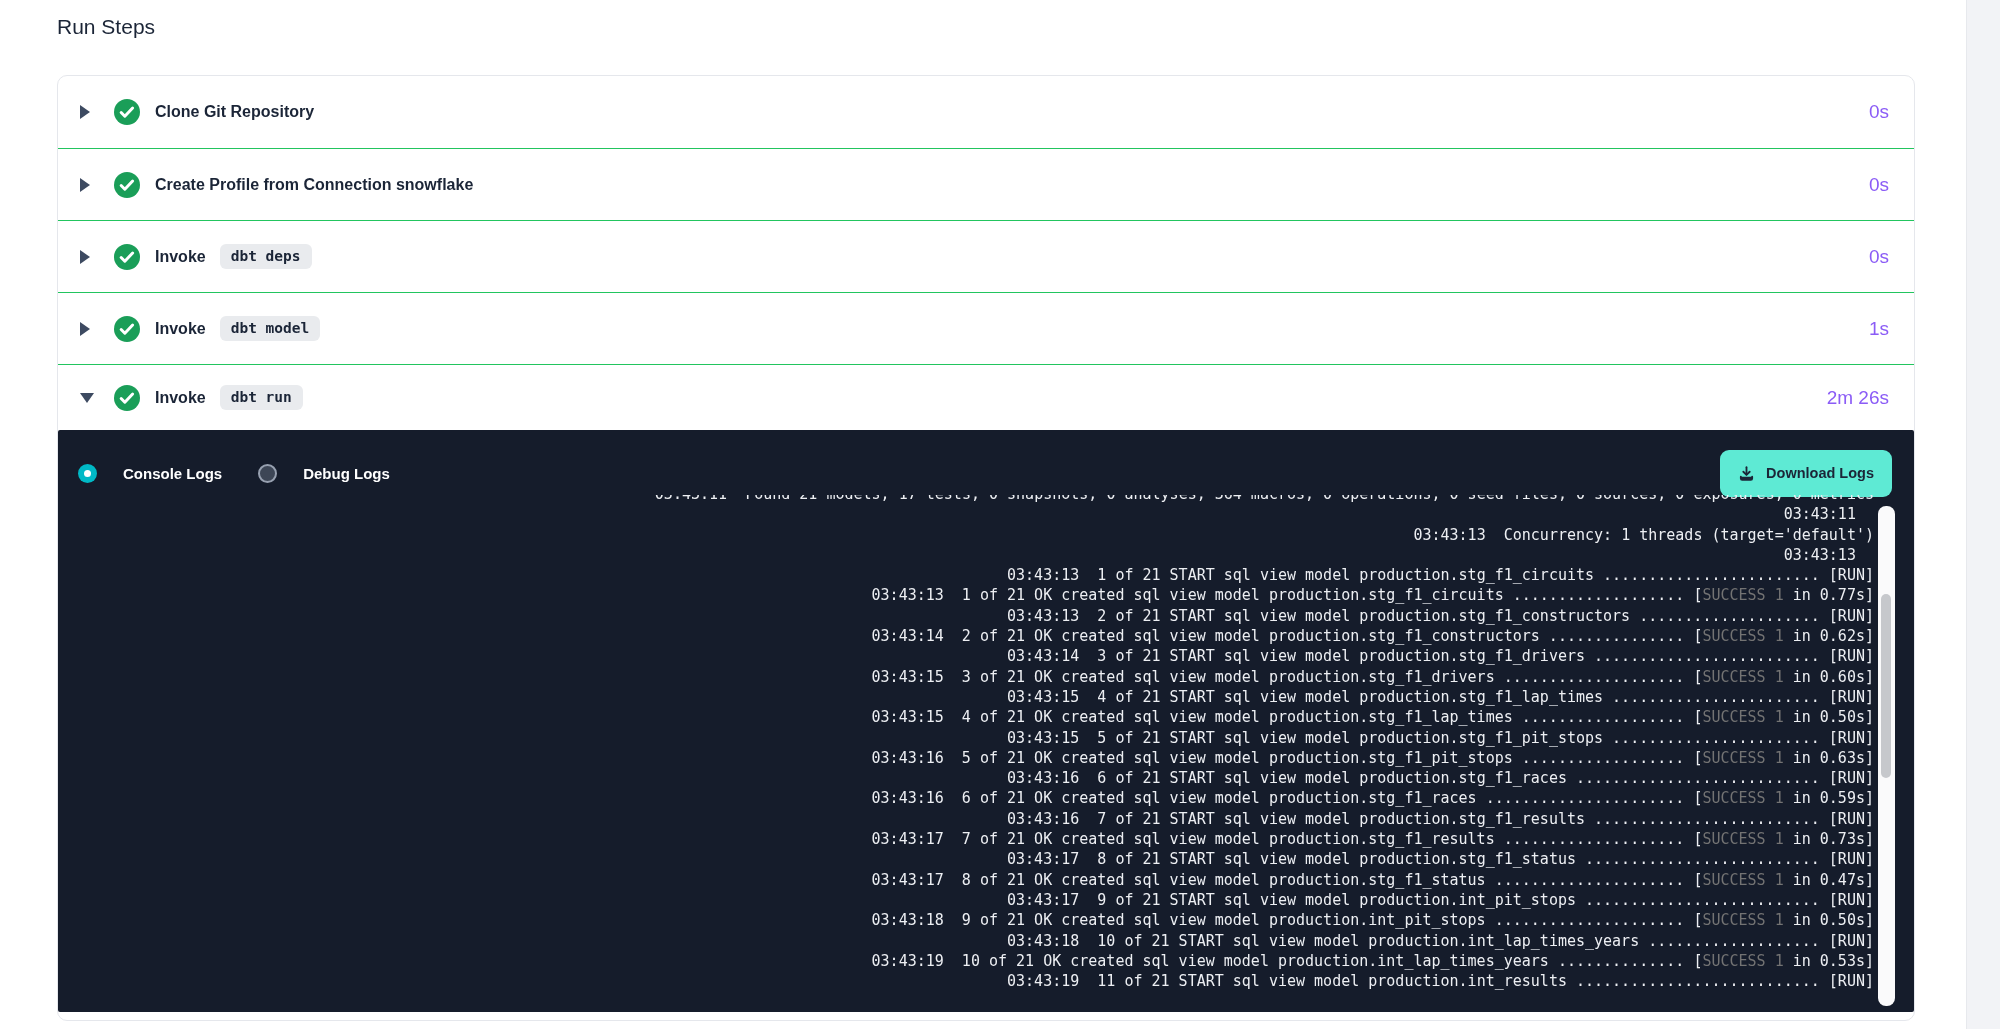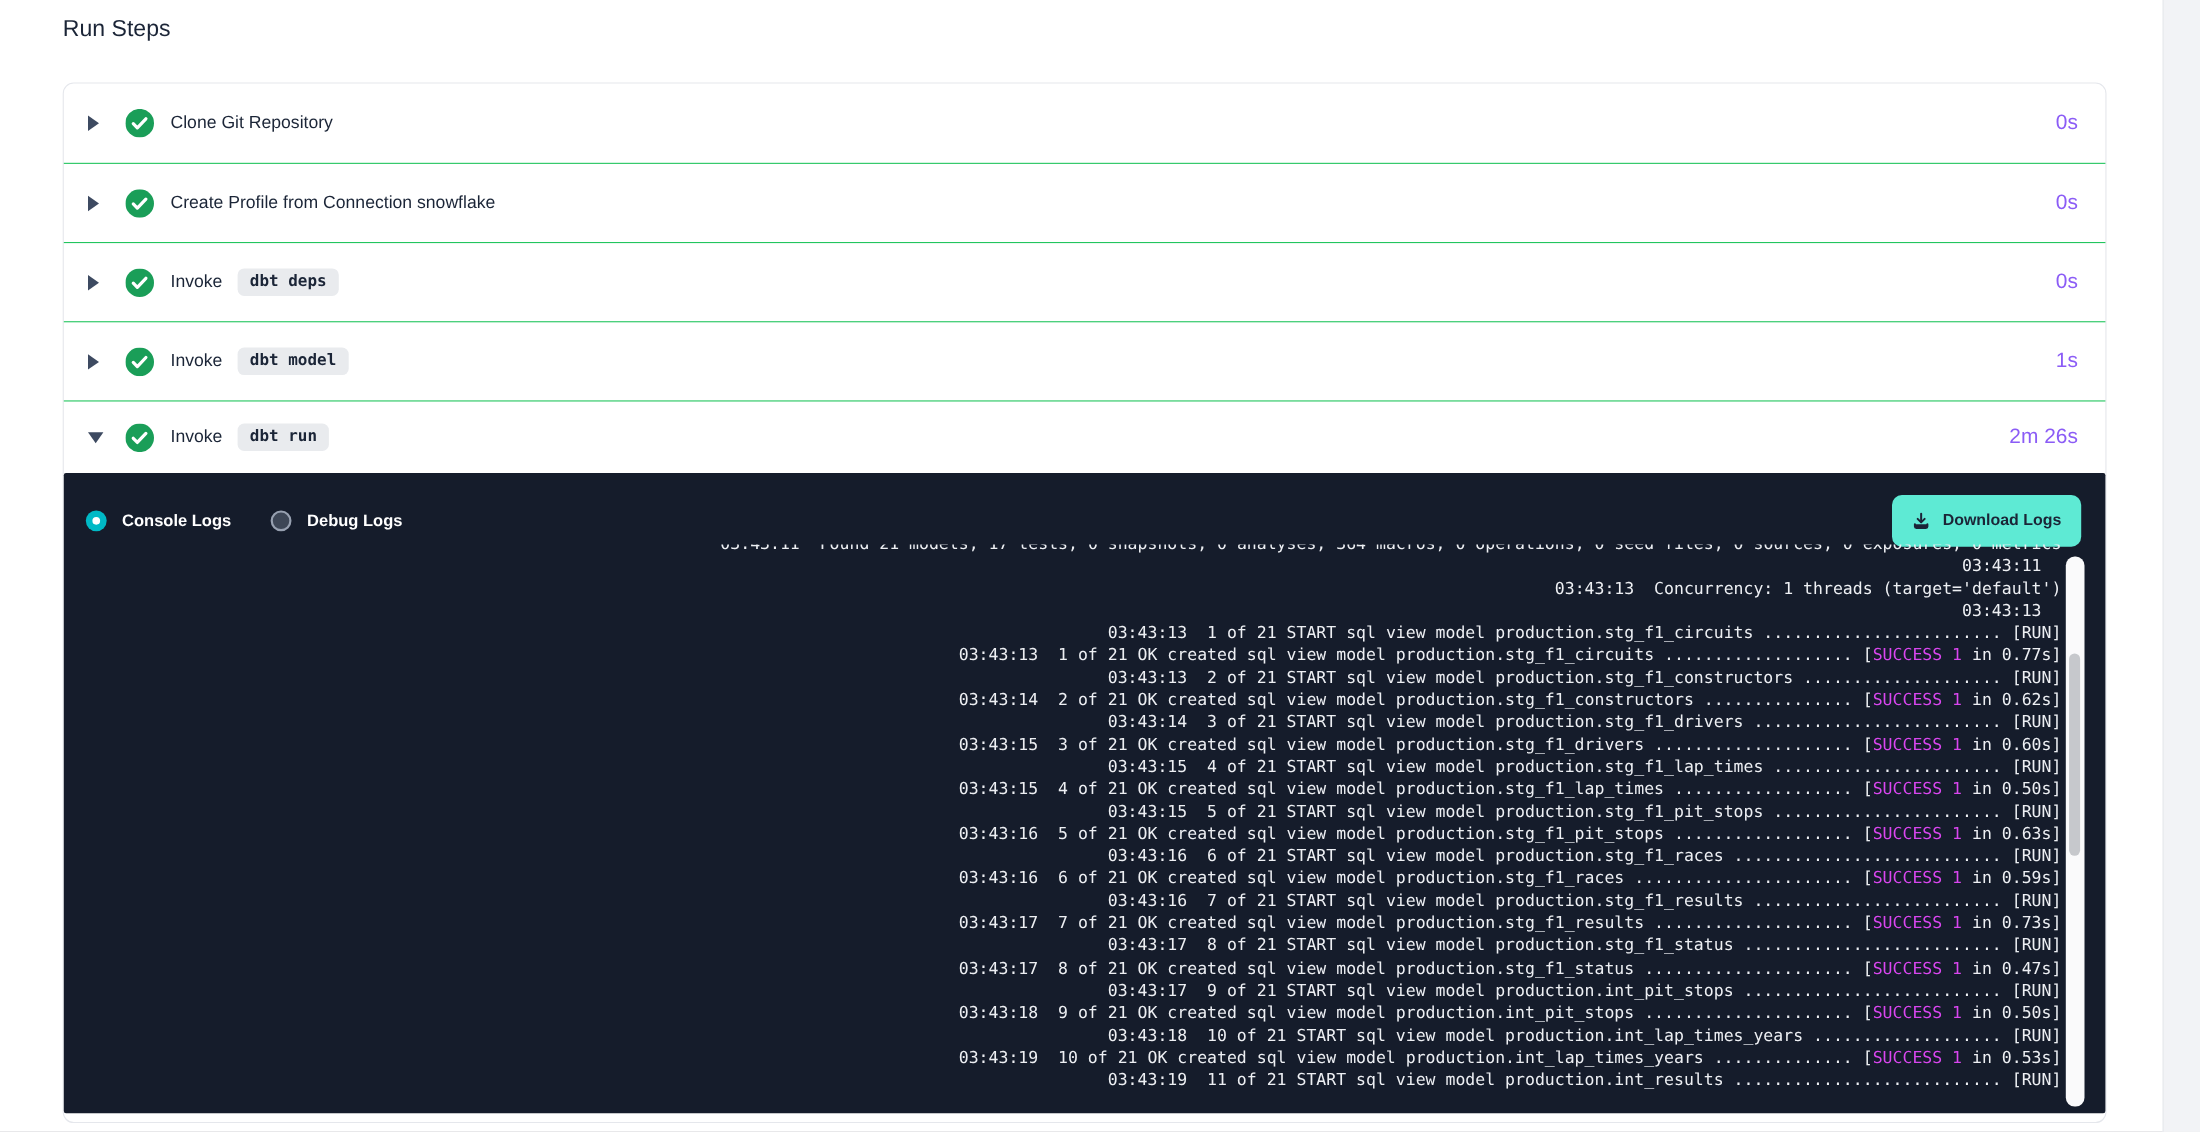--- a/index.html
+++ b/index.html
@@ -28,21 +28,21 @@
     content:''; display:block; width:0; height:0;
     border-top:7px solid transparent; border-bottom:7px solid transparent;
     border-left:10px solid #3d4a61;
   }
   .chev.down::before {
     content:''; display:block; width:0; height:0;
     border-left:7px solid transparent; border-right:7px solid transparent;
     border-top:10px solid #3d4a61;
   }
   .check { display:inline-flex; width:26px; height:26px; flex:0 0 26px; }
-  .step-title { font-size:16px; font-weight:400; color:#1b2537; margin-left:15px; }
+  .step-title { font-size:16px; font-weight:700; color:#1b2537; margin-left:15px; }
   .step-badge {
     font-family:"DejaVu Sans Mono", monospace; font-size:14.5px;
     background:#e9ebee; color:#1b2537; padding:4px 11px 5px;
     border-radius:6px; margin-left:14px; white-space:pre;font-weight:bold;
   }
   .flex-spacer { flex:1; }
   .step-duration { font-size:19px; color:#8b5cf6; }
   
   .log-panel {
     position:relative; height:582px; margin-bottom:8px;
@@ -54,38 +54,38 @@
   }
   .radio-group { display:flex; align-items:center; cursor:pointer; }
   .radio-group + .radio-group { margin-left:36px; }
   .radio { width:19px; height:19px; border-radius:50%; position:relative; flex:0 0 19px; }
   .radio.sel { background:#00b9c6; }
   .radio.sel::after {
     content:''; position:absolute; left:6px; top:6px; width:7px; height:7px;
     background:#fff; border-radius:50%;
   }
   .radio.unsel { background:#3d4656; border:2px solid #97a0b0; }
-  .radio-label { color:#ffffff; font-size:15px; font-weight:700; margin-left:14px; }
+  .radio-label { color:#ffffff; font-size:15px; font-weight:700; margin-left:26px; }
   .download-btn {
     margin-left:auto; display:flex; align-items:center; gap:11px;
     height:47px; padding:0 18px; border:none; border-radius:9px;
     background:#5eead4; color:#1b2537; font-family:"Liberation Sans",sans-serif;
     font-size:14.5px; font-weight:700; cursor:pointer;
   }
   .dl-icon { display:inline-flex; }
   .log-viewport {
     position:absolute; top:65px; left:18px; right:40px; bottom:0; overflow:hidden;text-align:right;
   }
   .log-content {
     transform:translateY(-11px);
     font-family:"DejaVu Sans Mono", monospace; font-size:15px;
     line-height:20.3px; color:#edeff3; white-space:pre;
   }
   .log-line { white-space:pre; }
-  .green { color:#d946ef; }
+  .green { color:#737373; }
   .scroll-track {
     position:absolute; top:76px; right:19px; width:17px; height:500px;
     background:#fafafb; border-radius:8px;
   }
   .scroll-thumb {
     position:absolute; top:88px; left:3px; width:10px; height:184px;
     background:#c6c8cc; border-radius:5px;
   }
   .right-strip {
     position:absolute; top:0; left:1966px; width:34px; height:1029px;

